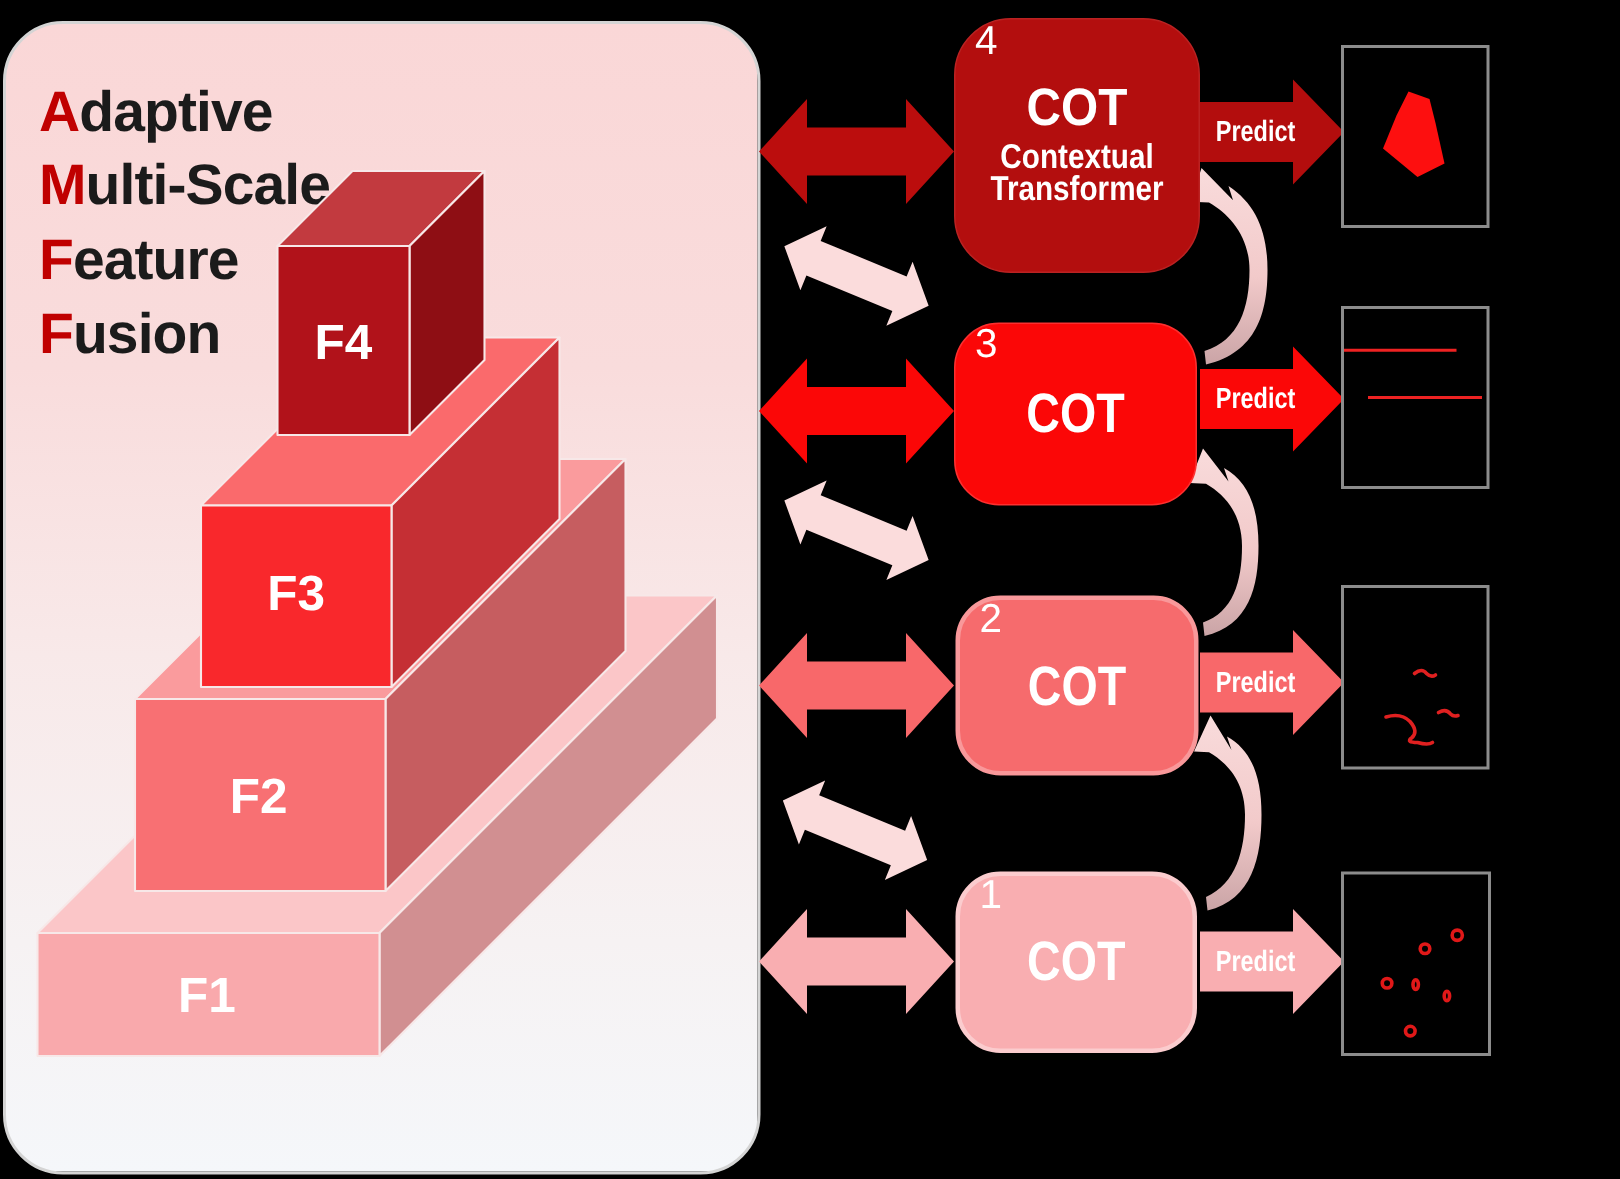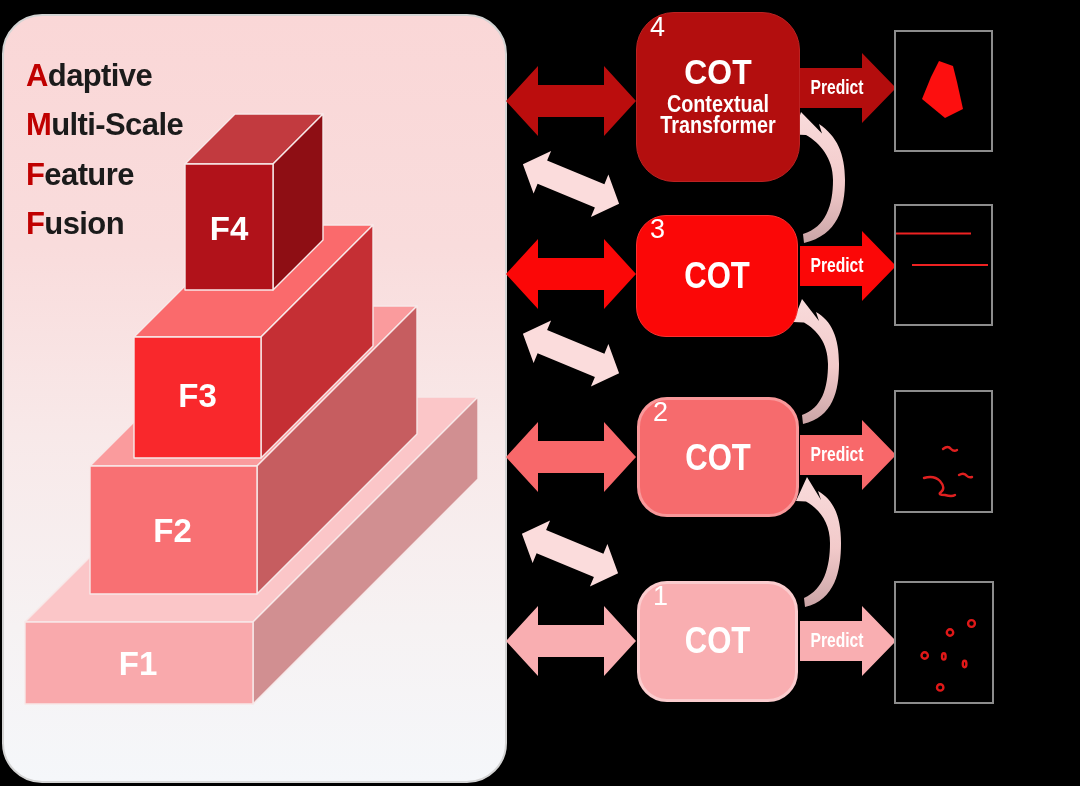--- a/index.html
+++ b/index.html
@@ -1,20 +1,20 @@
 <!DOCTYPE html>
 <html><head>
 <meta charset="utf-8">
 <style>
 html,body{margin:0;padding:0;background:#000;}
 body{width:1080px;height:786px;position:relative;overflow:hidden;font-family:"Liberation Sans",sans-serif;}
 *{box-sizing:border-box}
 #panel{position:absolute;left:2px;top:14px;width:505px;height:769px;border-radius:40px;border:2px solid #d4d4d4;
 background:linear-gradient(180deg,#fad7d7 0%,#f9dcdc 30%,#f8e9e9 55%,#f6f2f3 80%,#f5f7fa 100%);}
-#title{position:absolute;left:26px;top:51px;font-size:31px;font-weight:bold;color:#1b1b1b;line-height:49.4px;letter-spacing:-0.6px;}
+#title{position:absolute;left:26px;top:51px;font-size:38px;font-weight:bold;color:#1b1b1b;line-height:49.4px;letter-spacing:-0.6px;}
 #title .r{color:#c00000;}
 svg{position:absolute;left:0;top:0;}
 .cot{position:absolute;color:#fff;}
 .num{position:absolute;left:13px;font-size:27px;font-weight:400;line-height:19px;}
 .cotlbl{position:absolute;left:0;width:100%;text-align:center;font-weight:bold;transform:scaleX(0.8);}
 #b4{left:636px;top:12px;width:164px;height:170px;background:#b30e0e;border-radius:38px;border:1px solid #bb2222;}
 #b3{left:636px;top:215px;width:162px;height:122px;background:#fb0707;border-radius:30px;border:1px solid #fc2f2f;}
 #b2{left:637px;top:397px;width:162px;height:120px;background:#f66b6d;border-radius:30px;border:3px solid #f9989a;}
 #b1{left:637px;top:581px;width:161px;height:121px;background:#f9aeb1;border-radius:30px;border:3px solid #fbccce;}
 </style>

